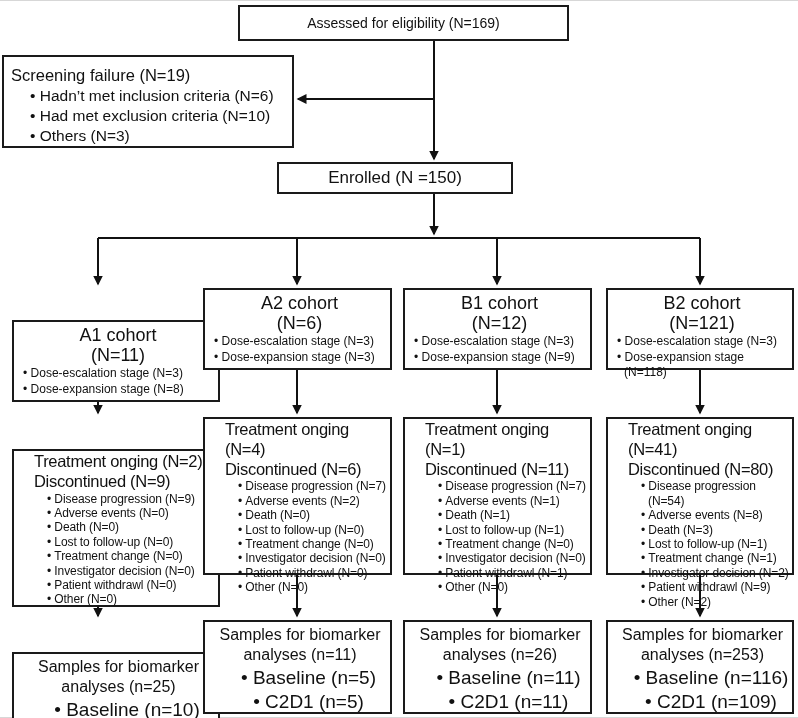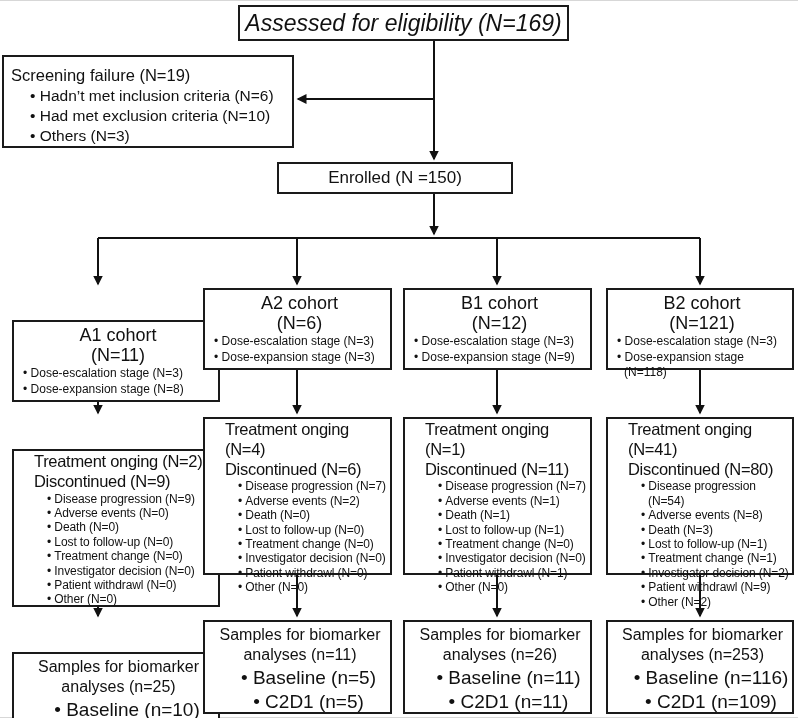--- a/index.html
+++ b/index.html
@@ -4,21 +4,21 @@
 <style>
   html,body{margin:0;padding:0;background:#fff;}
   #fig{
     position:relative;width:798px;height:718px;background:#fff;overflow:hidden;
     font-family:"Liberation Sans","DejaVu Sans",sans-serif;color:#111;
   }
   .edge-rule{position:absolute;left:0;width:798px;height:1px;background:#d7d7d7;}
   .box{position:absolute;background:#fff;border:2.5px solid #1a1a1a;box-sizing:border-box;}
   
   .assessed{left:238px;top:5px;width:331px;height:36px;border-width:2px;
-    display:flex;align-items:center;justify-content:center;font-size:23px;font-style:italic;}
+    display:flex;align-items:center;justify-content:center;font-size:14px;}
   .screening{left:2px;top:55px;width:292px;height:93px;padding:8px 6px 0 7px;}
   .screening .hd{font-size:16.5px;line-height:1.25;}
   .screening .li{font-size:15.5px;line-height:1.3;padding-left:30px;text-indent:-11px;}
   .enrolled{left:277px;top:162px;width:236px;height:32px;border-width:2px;
     display:flex;align-items:center;justify-content:center;font-size:17px;}
   
   .c0{left:12px;width:208px;margin-top:32px;} .c1{left:203px;width:189px;}
   .c2{left:403px;width:189px;} .c3{left:606px;width:188px;}
   .cohort{top:288px;height:82px;padding:3px 2px 0 6px;}
   .cohort .t1,.cohort .t2{font-size:18px;text-align:center;line-height:1.12;}

